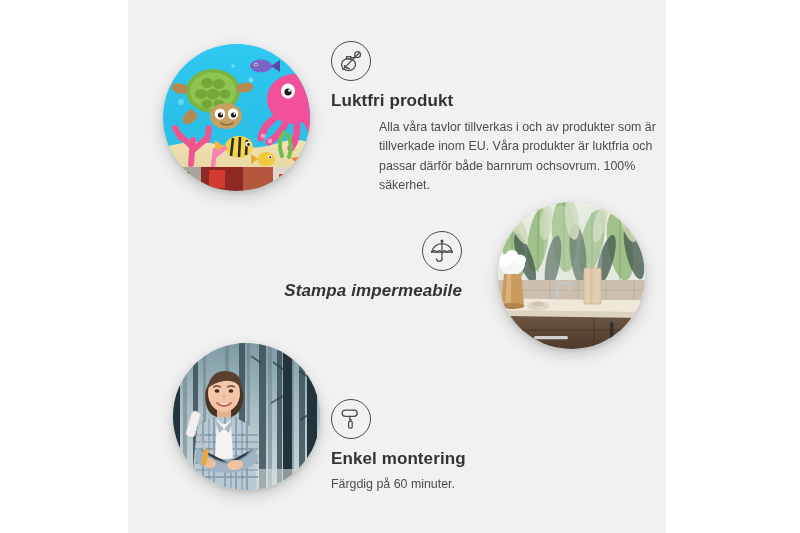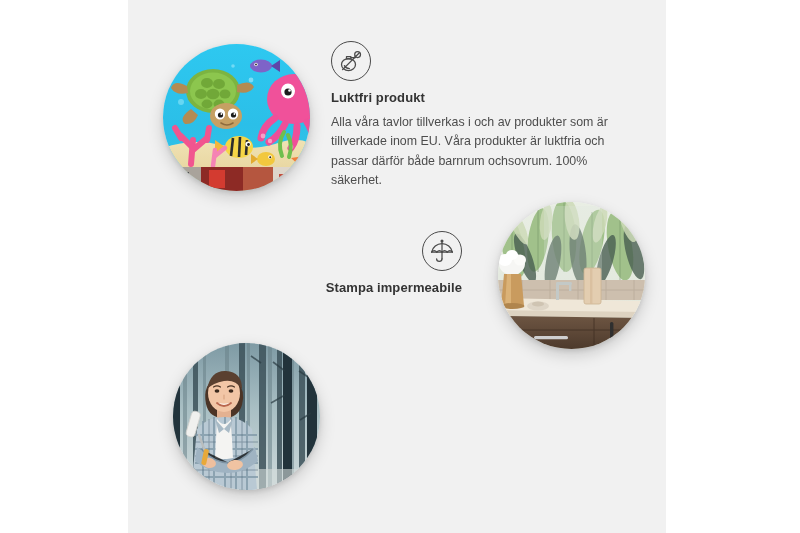--- a/index.html
+++ b/index.html
@@ -41,45 +41,45 @@
     border: 1.4px solid #4a4a4a;
     box-sizing: border-box;
     display: flex;
     align-items: center;
     justify-content: center;
   }
 
   .icon-circle svg { display: block; }
 
   .feat-title {
-    font-size: 13px;
+    font-size: 17px;
     font-weight: bold;
     color: #333333;
     letter-spacing: 0.1px;
     margin: 0;
     line-height: 1.25;
   }
 
   .feat-body {
     font-size: 12.4px;
     color: #4d4d4d;
     line-height: 1.55;
     margin: 0;
   }
 
   
   #feature-odourless { left: 331px; top: 41px; width: 300px; }
   #feature-odourless .icon-circle { margin-bottom: 9px; }
   #feature-odourless .feat-title { margin-bottom: 7px; }
-  #feature-odourless .feat-body { width: 282px; }
+  #feature-odourless .feat-body { width: 282px; margin-left: 48px; }
 
   
   #feature-waterproof { left: 180px; top: 231px; width: 282px; text-align: right; }
   #feature-waterproof .icon-circle { margin-left: auto; margin-bottom: 9px; }
-  #feature-waterproof .feat-title { margin-bottom: 7px; }
+  #feature-waterproof .feat-title { margin-bottom: 7px; font-style: italic; }
 
   
   #feature-assembly { left: 331px; top: 399px; width: 280px; }
   #feature-assembly .icon-circle { margin-bottom: 9px; }
   #feature-assembly .feat-title { margin-bottom: 6px; }
 
   
   .photo {
     position: absolute;
     border-radius: 50%;
@@ -461,14 +461,30 @@
         <path d="M13 3.6 v17.2"></path>
 
         <path d="M13 20.8 a2.7 2.7 0 0 1 -5.4 0"></path>
 
         <circle cx="13" cy="3" r="0.9" fill="#4a4a4a"></circle>
       </svg>
     </div>
     <h3 class="feat-title">Stampa impermeabile</h3>
   </div>
 
+  <div class="feature" id="feature-assembly">
+    <div class="icon-circle">
+      <svg width="26" height="26" viewBox="0 0 26 26" fill="none" stroke="#4a4a4a" stroke-width="1.25" stroke-linecap="round" stroke-linejoin="round">
+
+        <rect x="4.2" y="4.2" width="15" height="6.2" rx="3.1"></rect>
+
+        <path d="M11.8 10.4 v3.2 h1.4"></path>
+
+        <path d="M12.4 13.6 v1.6"></path>
+
+        <rect x="10.6" y="15.2" width="3.6" height="7" rx="1.4"></rect>
+      </svg>
+    </div>
+    <h3 class="feat-title">Enkel montering</h3>
+    <p class="feat-body">Färgdig på 60 minuter.</p>
+  </div>
 
 </div>
 
 </body></html>

